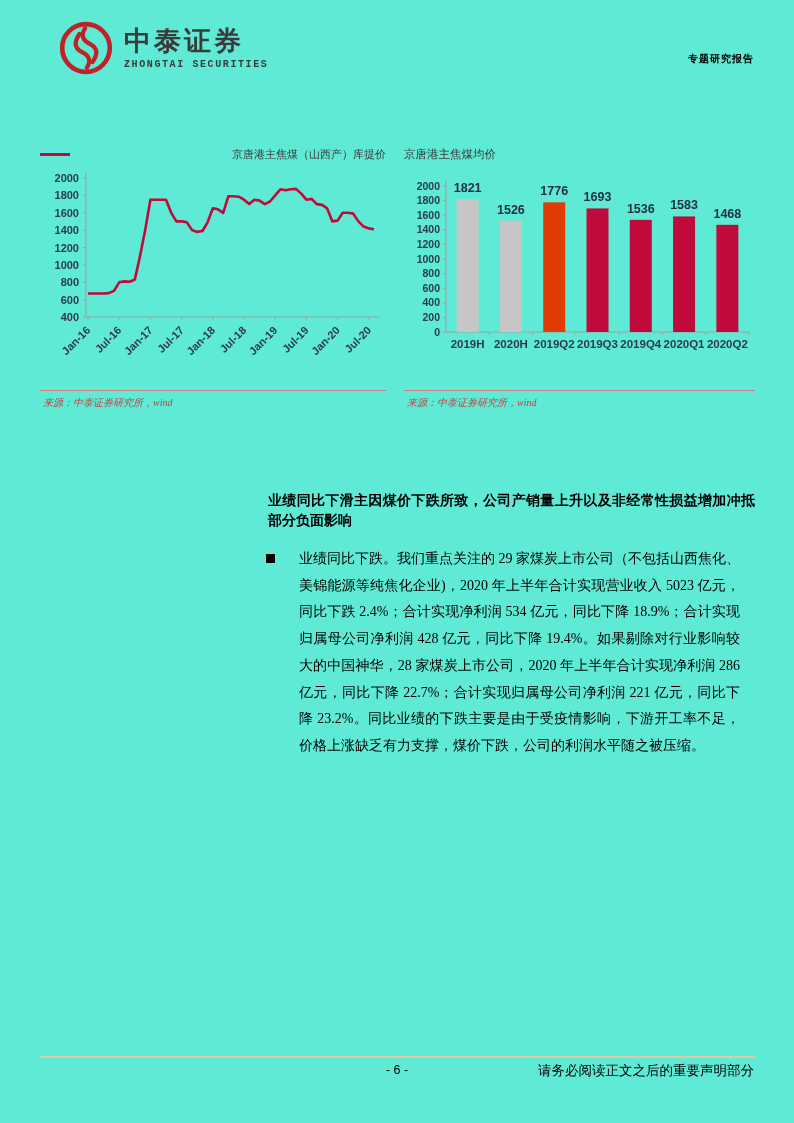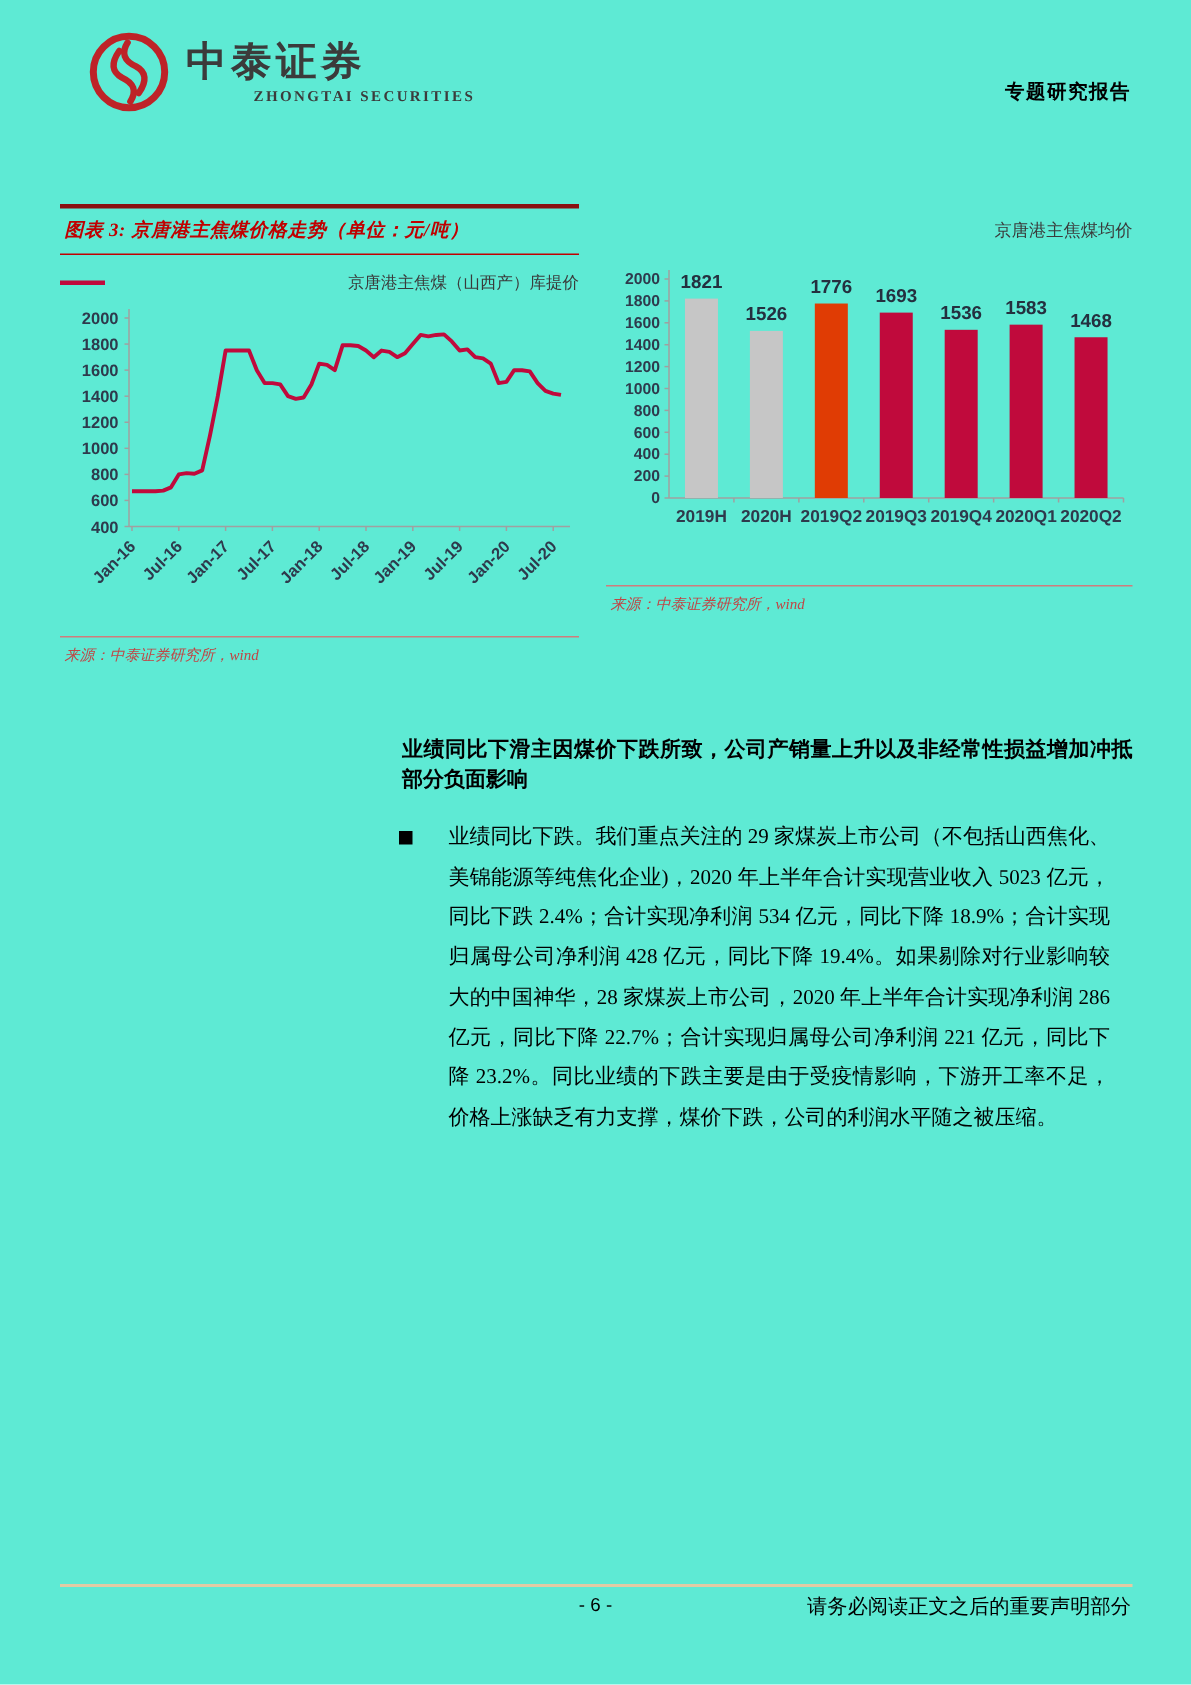--- a/index.html
+++ b/index.html
@@ -7,39 +7,39 @@
   .page {
     position:relative; width:794px; height:1123px; margin:0 auto;
     background:#5eead4; overflow:hidden;
     font-family:"Liberation Serif", serif; color:#111;
   }
   
   .header-logo { position:absolute; left:58px; top:20px; display:flex; align-items:center; }
   .logo-mark { width:56px; height:56px; }
   .logo-text { margin-left:10px; }
   .logo-cn { font-family:"Liberation Serif", serif; font-size:27px; font-weight:bold; color:#3b3b3b; letter-spacing:3px; line-height:30px; }
-  .logo-en { font-family:Liberation Serif, serif; font-size:10px; font-weight:bold; color:#3b3b3b; letter-spacing:1.6px; margin-top:3px;margin-left:45px; }
-  .report-type { position:absolute; right:40px; top:52px; font-size:13px; font-weight:bold; color:#000; letter-spacing:1px; }
+  .logo-en { font-family:Liberation Mono, monospace; font-size:10px; font-weight:bold; color:#3b3b3b; letter-spacing:1.6px; margin-top:3px; }
+  .report-type { position:absolute; right:40px; top:52px; font-size:10px; font-weight:bold; color:#000; letter-spacing:1px; }
 
   
   .figure { position:absolute; top:136px; }
   .figure.left  { left:40px;  width:346px; }
   .figure.right { left:404px; width:351px; }
   .fig-caption {
     border-top:3px solid var(--caption-border,#8a1010);
     border-bottom:1px solid var(--caption-red,#c00000);
     padding:6px 2px 7px 3px;
     color:var(--caption-red,#c00000); font-weight:bold; font-style:italic; font-size:12.5px;
     letter-spacing:0.5px; white-space:nowrap;
   }
   .chart-area { height:252px; position:relative; padding-top:8px; }
   .legend-row { display:flex; align-items:center; justify-content:space-between; height:20px; }
   .legend-swatch { width:30px; height:3px; background:var(--accent-red,#c00a3c); margin-right:7px; }
   .legend-label { font-family:"Liberation Serif", serif; font-size:11px; color:#3a3a3a; }
-  .bar-title { text-align:right; font-size:11.5px; color:#3a3a3a; height:20px; line-height:20px; font-family:"Liberation Serif", serif; }
+  .bar-title { text-align:left; font-size:11.5px; color:#3a3a3a; height:20px; line-height:20px; font-family:"Liberation Serif", serif; }
   .fig-source {
     border-top:1px solid #cf7d7d; margin-top:2px; padding:5px 2px 0 3px;
     color:var(--source-red,#c04545); font-size:10px; font-style:italic; font-family:"Liberation Serif", serif;
   }
   svg text { font-family:"Liberation Sans", sans-serif; }
 
   
   .body-heading {
     position:absolute; left:252px; top:491px; width:487px;
     font-size:14px; font-weight:bold; line-height:19.5px; text-align:justify; color:#000;margin-left:16px;
@@ -69,21 +69,20 @@
       <path d="M37 45 q9 -13 -2 -19 q-13 -6 -6 -17" fill="none" stroke="#be2328" stroke-width="4.6" stroke-linecap="round"></path>
     </svg>
     <div class="logo-text">
       <div class="logo-cn">中泰证券</div>
       <div class="logo-en">ZHONGTAI SECURITIES</div>
     </div>
   </div>
   <div class="report-type">专题研究报告</div>
 
   <div class="figure left">
-    <div class="fig-caption">图表 3: 京唐港主焦煤价格走势（单位：元/吨）</div>
     <div class="chart-area">
       <div class="legend-row">
         <span class="legend-swatch"></span>
         <span class="legend-label">京唐港主焦煤（山西产）库提价</span>
       </div>
       <svg id="line-chart-svg" width="346" height="224" viewBox="0 0 346 224">
           <line x1="46" y1="8" x2="46" y2="153" stroke="#a0a0a0" stroke-width="1"></line>
           <line x1="46" y1="153" x2="340" y2="153" stroke="#a0a0a0" stroke-width="1"></line>
           <line x1="43" y1="153" x2="46" y2="153" stroke="#a0a0a0" stroke-width="1"></line>
           <text x="39" y="157" text-anchor="end" font-size="11" font-weight="700" fill="#2e3a4c">400</text>

